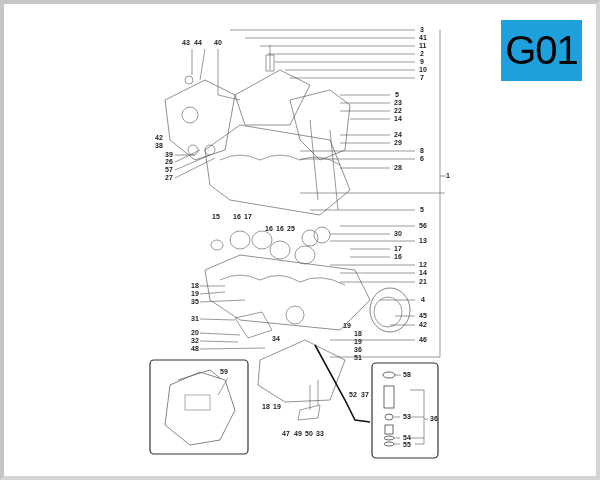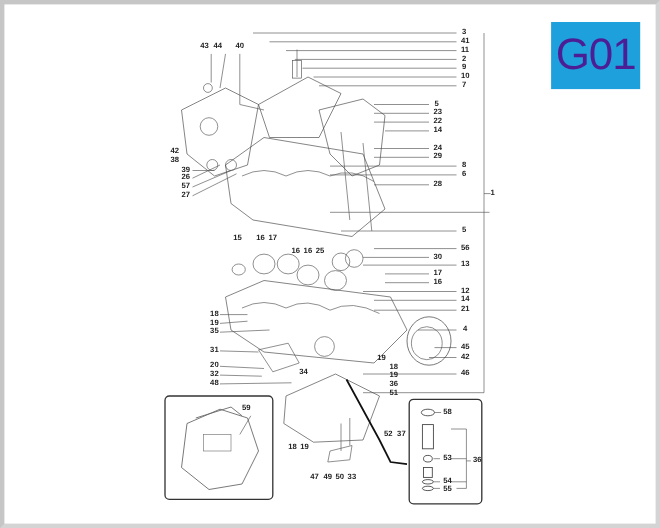--- a/index.html
+++ b/index.html
@@ -1,18 +1,18 @@
 <!DOCTYPE html>
 <html><head>
 <meta charset="utf-8">
 <style>
   html,body{margin:0;padding:0;background:#fff;}
   body{width:600px;height:480px;position:relative;overflow:hidden;font-family:"Liberation Sans",sans-serif;}
   .frame{position:absolute;left:0;top:0;width:600px;height:480px;box-sizing:border-box;border:4px solid #c6c6c6;border-right-color:#d4d4d4;border-bottom-color:#d4d4d4;background:#fff;}
-  .badge{position:absolute;left:501px;top:20px;width:81px;height:61px;background:#1ea0dc;color:#4c1d95;font-size:40px;display:flex;align-items:center;justify-content:center;letter-spacing:-1px;}
+  .badge{position:absolute;left:501px;top:20px;width:81px;height:61px;background:#1ea0dc;color:#000000;font-size:40px;display:flex;align-items:center;justify-content:center;letter-spacing:-1px;}
   svg.diag{position:absolute;left:0;top:0;}
   .lbl{position:absolute;font-size:7px;font-weight:bold;color:#222;line-height:8px;white-space:nowrap;}
 </style>
 </head>
 <body>
 
 <div class="frame"></div>
 
 <div class="badge">G01</div>
 

